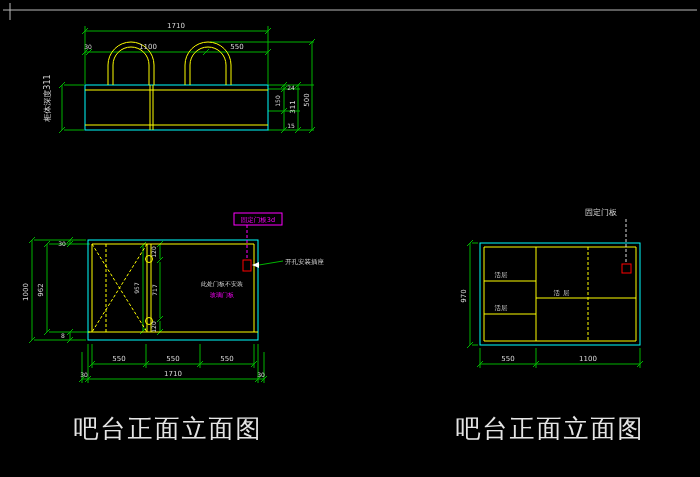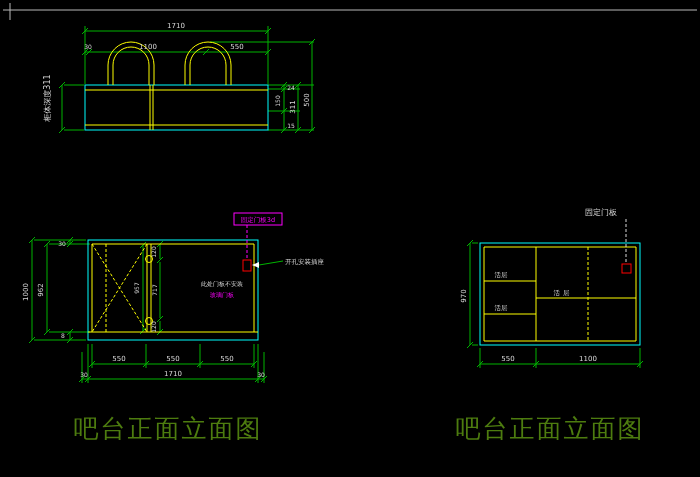--- a/index.html
+++ b/index.html
@@ -1,20 +1,20 @@
 <!DOCTYPE html>
 <html><head>
 <meta charset="utf-8">
 <style>
   html,body{margin:0;padding:0;background:#000;}
   .canvas{position:relative;width:700px;height:477px;background:#000;overflow:hidden;
           font-family:"DejaVu Sans",sans-serif;}
   svg{position:absolute;left:0;top:0;}
   svg text{font-family:"DejaVu Sans",sans-serif;}
-  .title{position:absolute;color:#4d7c0f;font-size:25px;letter-spacing:2px;text-align:center;
+  .title{position:absolute;color:#e5e5e5;font-size:25px;letter-spacing:2px;text-align:center;
          font-family:"Liberation Serif",serif;white-space:nowrap;}
   .title-left{left:68px;top:412px;width:200px;}
   .title-right{left:450px;top:412px;width:200px;}
 </style>
 </head>
 <body>
 
 <div class="canvas">
 <svg width="700" height="477" viewBox="0 0 700 477">
 

